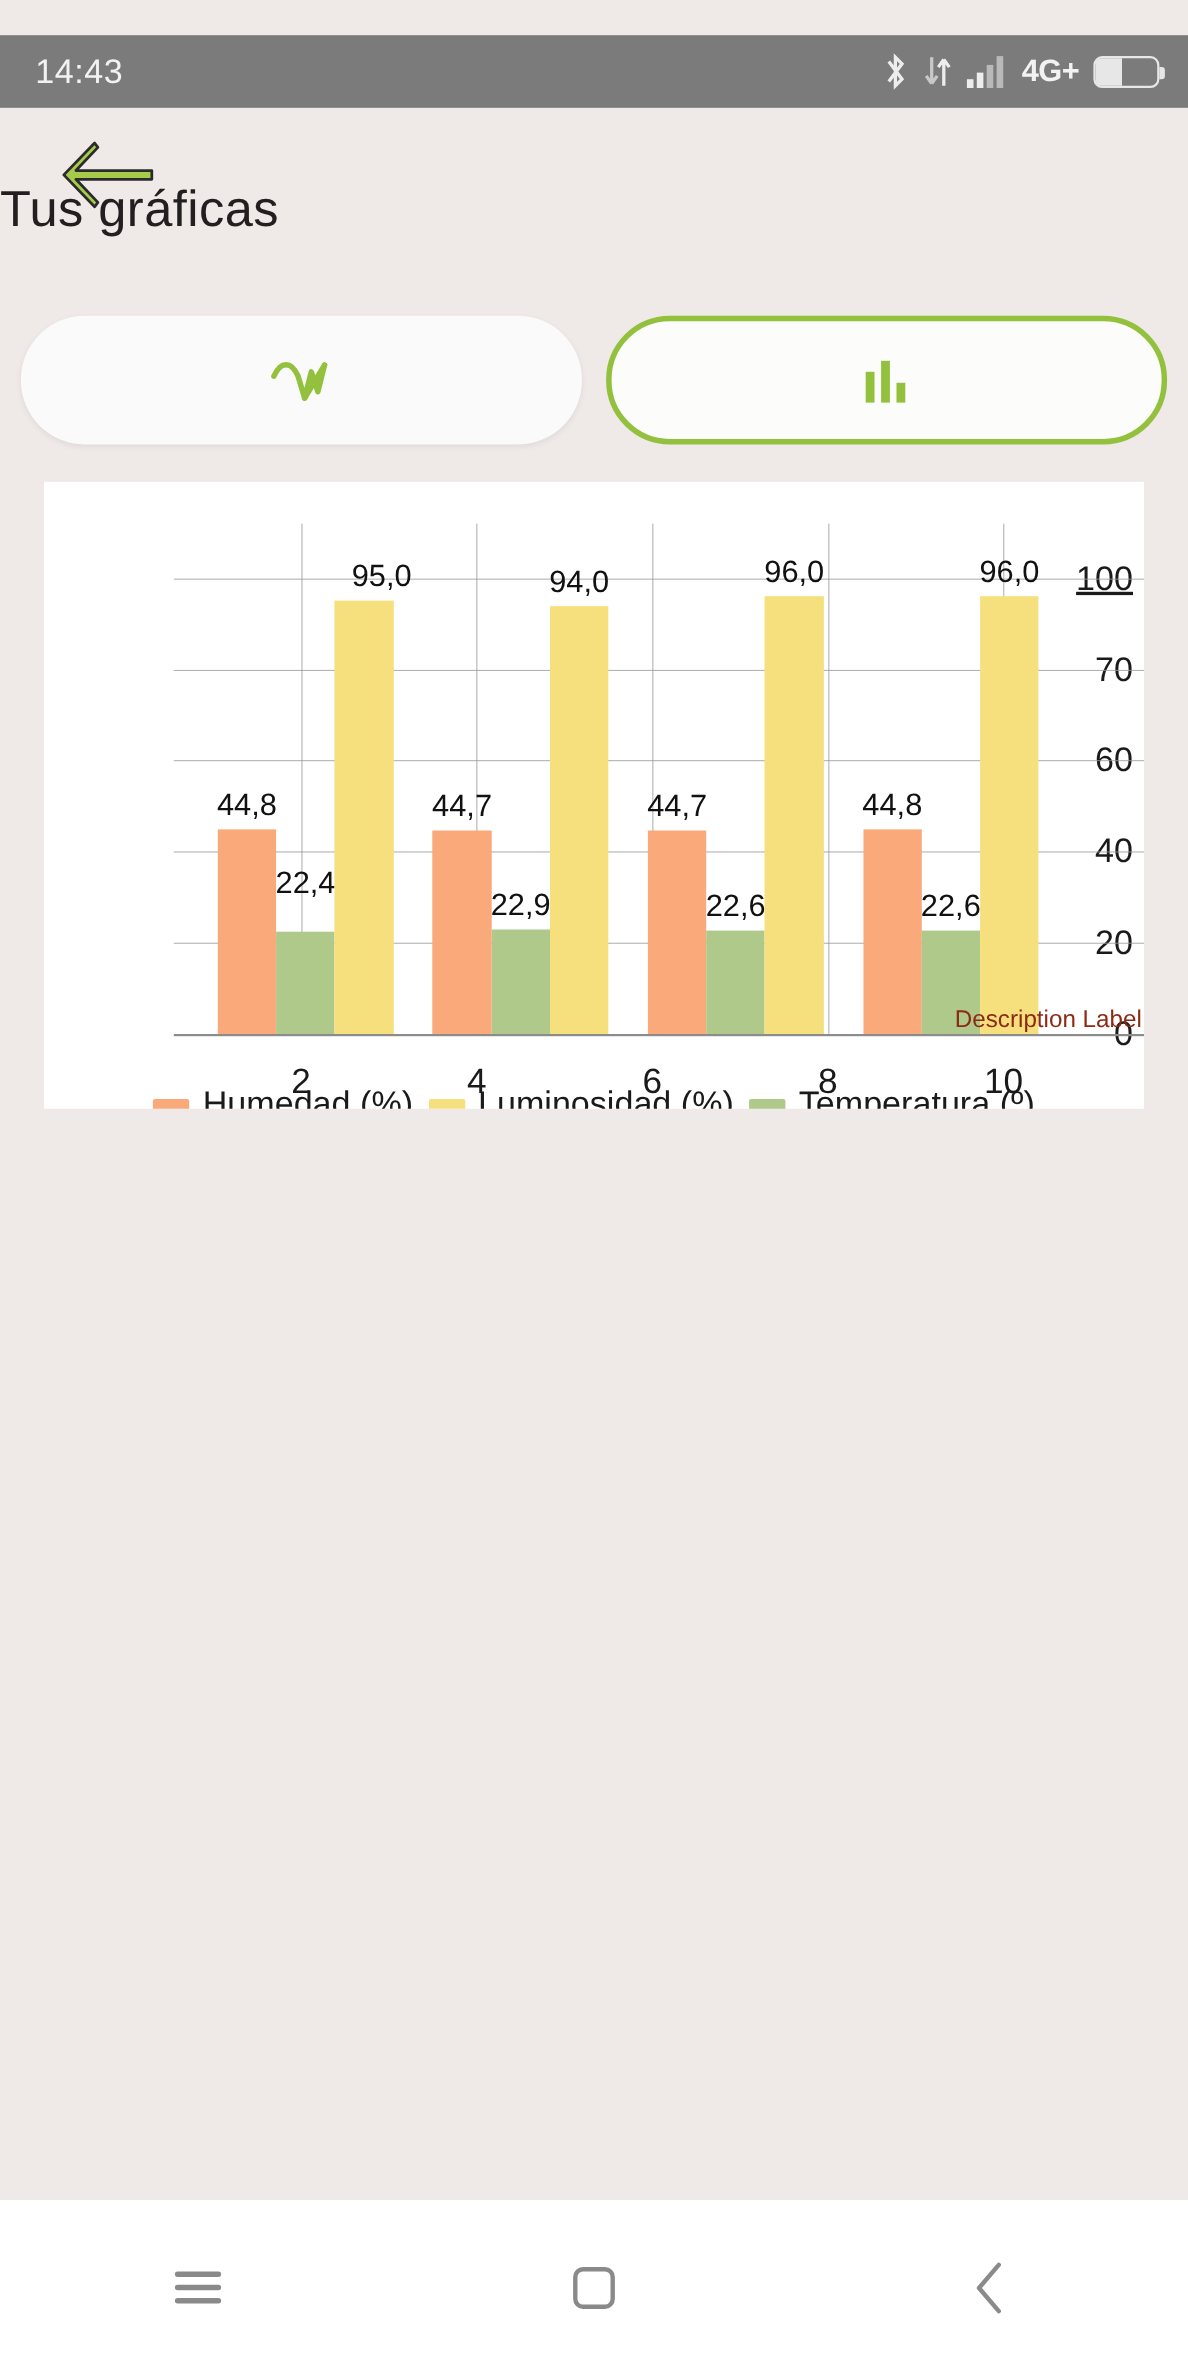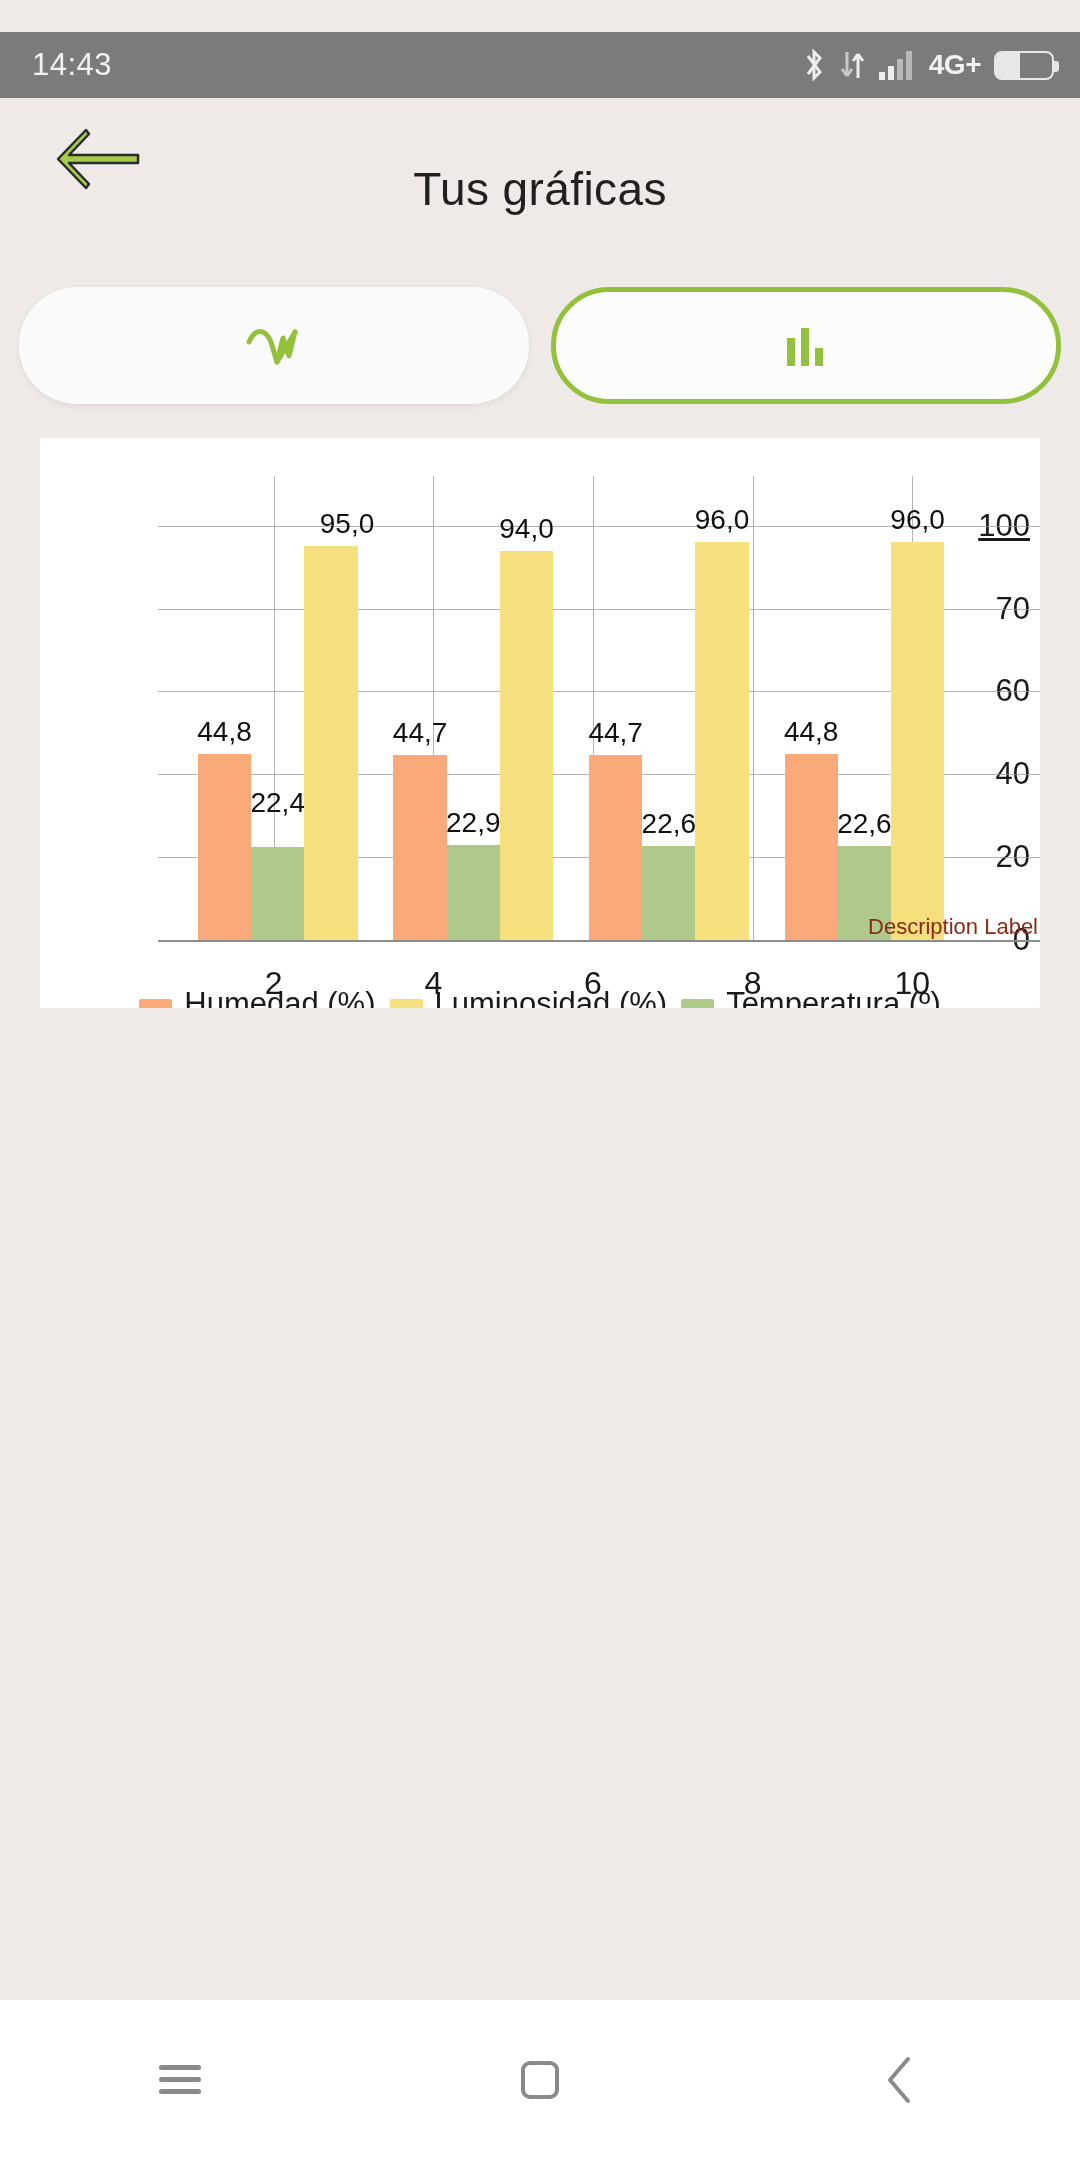--- a/index.html
+++ b/index.html
@@ -31,21 +31,21 @@
     width:5px;height:11px;background:#E7E7E7;border-radius:0 3px 3px 0;
   }
   .sb-batt i{ display:block; width:42%; height:100%; background:#E7E7E7; border-radius:5px 0 0 5px;}
 
   
   .header{
     height:140px; display:flex; align-items:center; position:relative;
   }
   .back-arrow{ position:absolute; left:52px; top:26px; width:90px; height:70px; cursor:pointer;}
   .page-title{
-    width:100%; text-align:center; font-size:46px; color:#231F20;
+    width:100%; font-size:46px; color:#231F20;
     letter-spacing:.4px;
     margin-top:41px;
   }
 
   
   .toggle-row{
     position:absolute; top:287px; left:0; width:1080px;
     display:flex; justify-content:space-between; padding:0 19px; gap:14px;
   }
   .toggle-btn{

